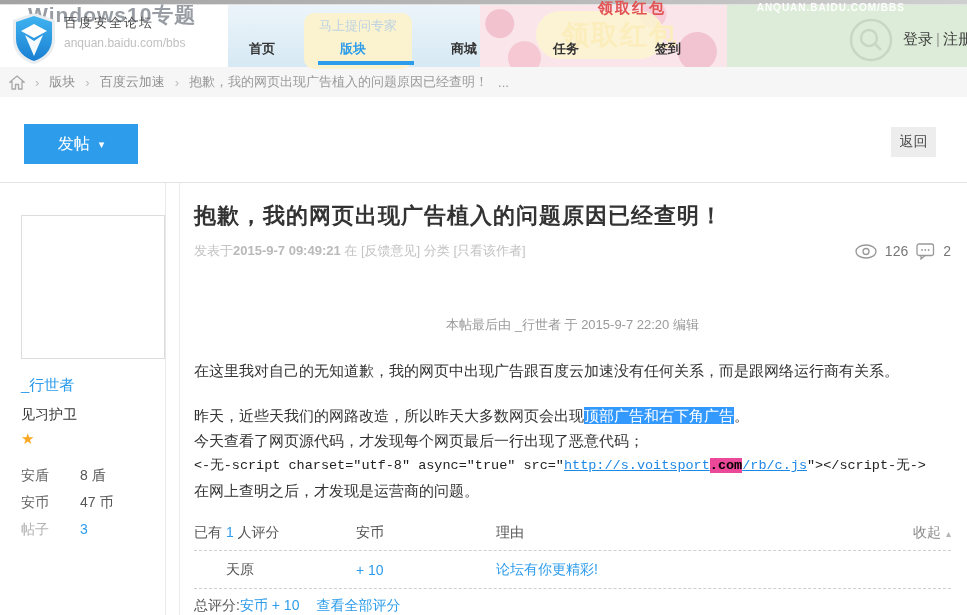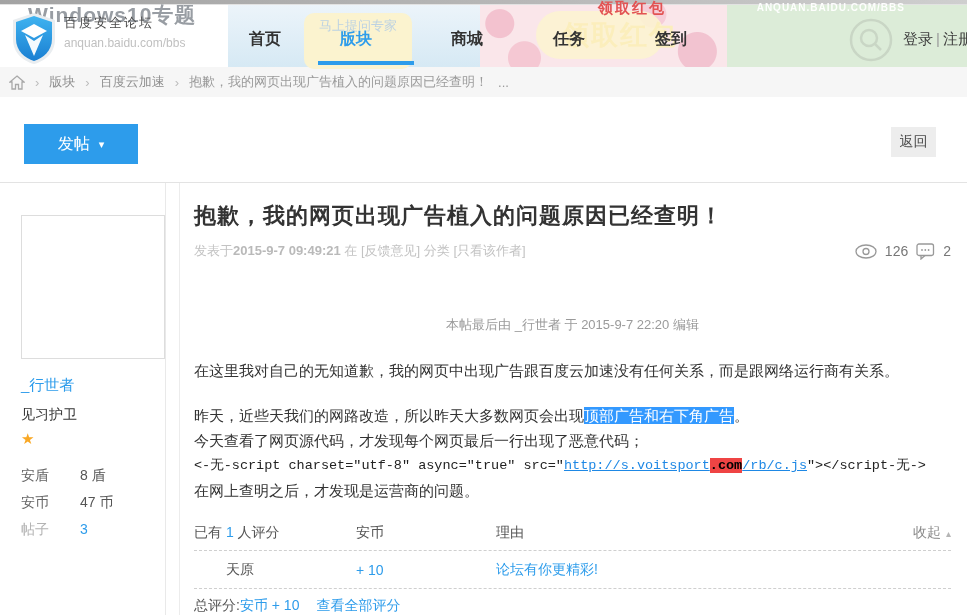--- a/index.html
+++ b/index.html
@@ -22,21 +22,21 @@
   .nav-area { position:absolute; left:228px; right:0; top:0; bottom:0; display:flex; z-index:1; }
   .seg-blue { width:252px; background:linear-gradient(180deg,#ecf4fa,#d6e9f4); }
   .seg-pink { width:247px; background:
       radial-gradient(circle at 18% 85%, #f5c8d3 0 16px, transparent 17px),
       radial-gradient(circle at 8% 30%, #f3c2cf 0 14px, transparent 15px),
       radial-gradient(circle at 88% 75%, #f2c3d0 0 19px, transparent 20px),
       radial-gradient(circle at 70% 15%, #f6cdd8 0 13px, transparent 14px),
       #fae6ea; }
   .seg-green { flex:1; background:#dcecd8; }
 
-  .nav-item { position:absolute; top:24px; font-size:16px; font-weight:bold; color:#333; z-index:5; cursor:pointer; }
+  .nav-item { position:absolute; top:35px; font-size:13px; font-weight:bold; color:#333; z-index:5; cursor:pointer; }
   .nav-home { left:249px; }
   .nav-sections { left:340px; color:#2d9ceb; }
   .nav-underline { position:absolute; left:318px; top:56px; width:96px; height:4px; background:#2d9ceb; z-index:5; }
   .nav-mall { left:451px; }
   .nav-tasks { left:553px; }
   .nav-signin { left:655px; }
   .badge-expert { position:absolute; left:304px; top:8px; width:108px; height:56px; background:#fbf3cf;
     border-radius:10px; z-index:4; font-size:13px; color:#bdd2e2; text-align:center; line-height:26px; }
   .blob-cream { position:absolute; left:536px; top:6px; width:128px; height:48px; background:#fcf3d2; border-radius:24px; z-index:4; opacity:.9; }
   .badge-red-top { position:absolute; left:598px; top:-6px; z-index:4; font-size:15px; font-weight:bold; color:#e25353; letter-spacing:2px; }
@@ -86,21 +86,21 @@
   .meta-left b { color:#b9b9b9; }
   .meta-left .mlink { cursor:pointer;margin-top:8px; }
   .meta-right { display:flex; align-items:center; gap:8px; font-size:14px; color:#777; }
   .meta-right .num { }
   .edit-note { margin-top:56px; text-align:center; font-size:13px; color:#9a9a9a; }
   .para { margin-top:24px; font-size:15px; line-height:25px; color:#333; }
   .para-block { margin-top:20px; font-size:15px; line-height:25px; color:#333; }
   .hl-select { background:#3399ff; color:#fff; }
   .code-line { font-family:"Liberation Mono","DejaVu Sans Mono",monospace; font-size:13.5px; color:#222; }
   .code-line .clink { color:#1e88e5; text-decoration:underline; cursor:pointer; }
-  .code-line .cdomain { background:#ef4444; color:#000; font-weight:bold; }
+  .code-line .cdomain { background:#ec4899; color:#000; font-weight:bold; }
 
   
   .rating { margin-top:13px; font-size:14px; }
   .r-head { display:flex; align-items:center; height:34px; color:#555; }
   .r-col1 { width:162px; }
   .r-col2 { width:140px; }
   .r-col3 { flex:1; }
   .r-col4 { display:flex; align-items:center; gap:5px; color:#8a8a8a; cursor:pointer; }
   .r-head .count { color:#2d9ceb; }
   .caret-up { font-size:10px; color:#b5b5b5; }

